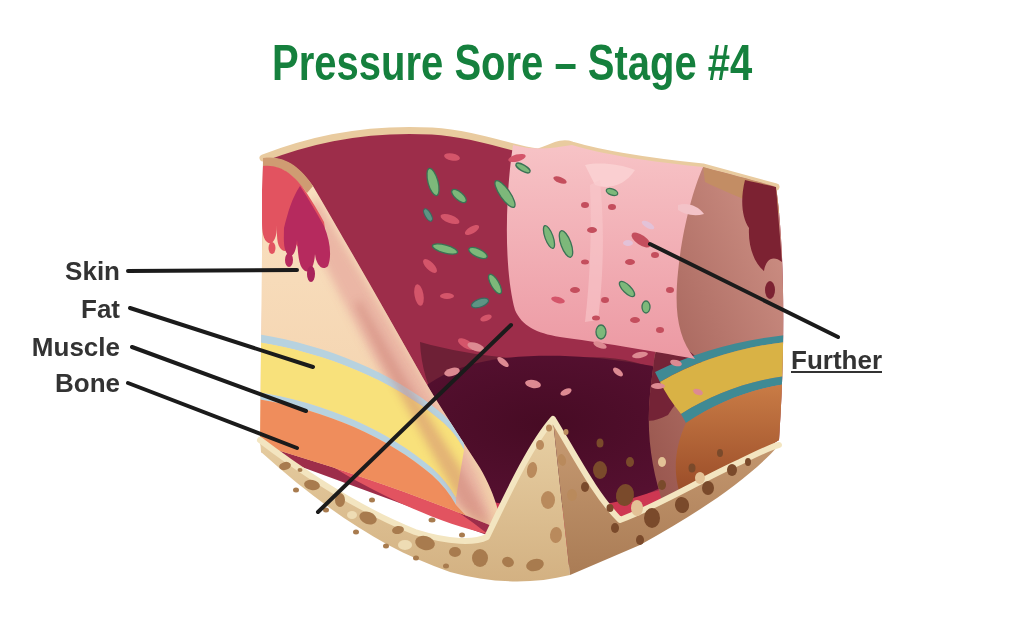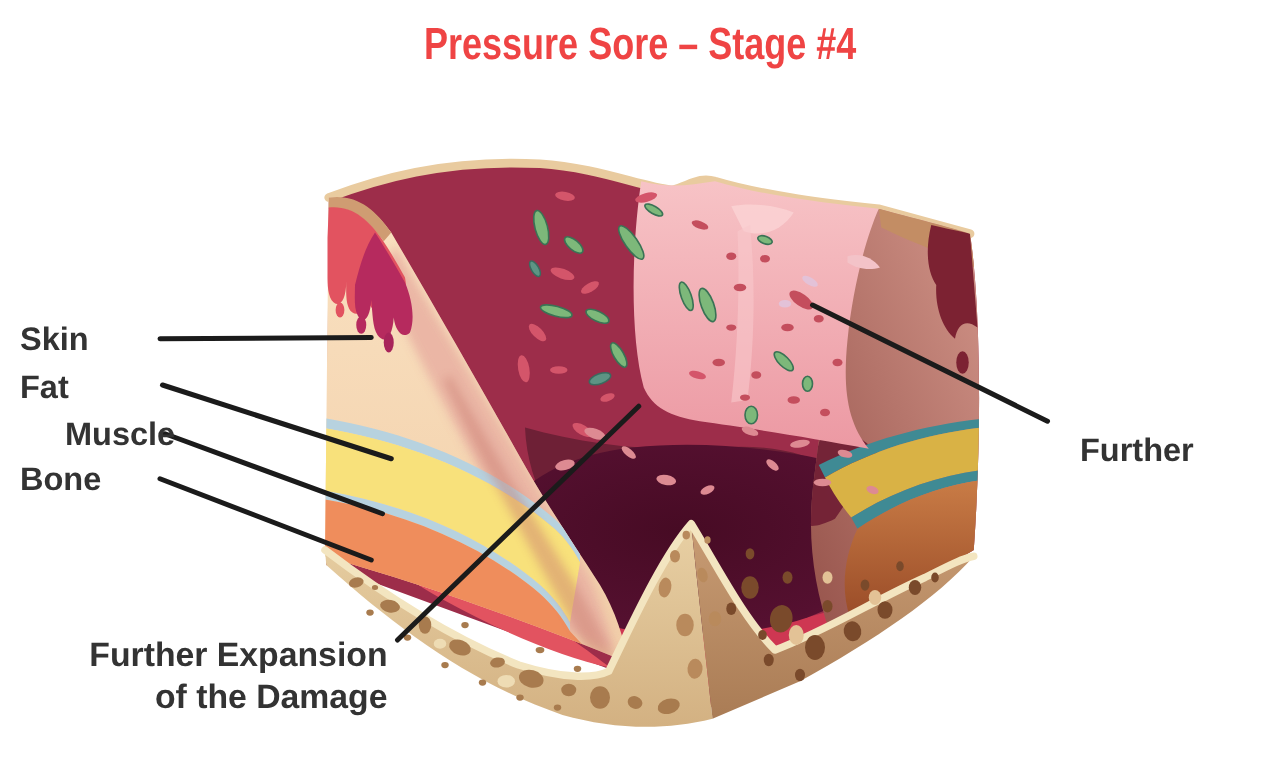--- a/index.html
+++ b/index.html
@@ -1,37 +1,37 @@
 <!DOCTYPE html>
 <html><head>
 <meta charset="utf-8">
 <style>
   html,body{margin:0;padding:0;background:#ffffff;}
   .stage{
     position:relative;width:1024px;height:617px;background:#ffffff;
     font-family:"Liberation Sans",sans-serif;overflow:hidden;
   }
   .title{
-    position:absolute;left:0;right:0;top:14px;text-align:center;
-    font-size:36px;font-weight:700;color:#ef4444;white-space:nowrap;
+    position:absolute;left:0;right:0;top:34px;text-align:center;
+    font-size:50px;font-weight:700;color:#15803d;white-space:nowrap;
   }
   .title .squeeze{display:inline-block;transform:scaleX(0.80);transform-origin:center;}
   .tissue-label{
-    position:absolute;left:16px;width:120px;text-align:left;
+    position:absolute;left:0;width:120px;text-align:right;
     font-size:26px;font-weight:700;color:#333;line-height:30px;
   }
   .lbl-skin{top:256px;}
   .lbl-fat{top:294px;}
-  .lbl-muscle{top:332px;padding-left:36px;}
+  .lbl-muscle{top:332px;}
   .lbl-bone{top:368px;}
   .annotation{
     position:absolute;font-size:26px;font-weight:700;color:#333;line-height:32px;
   }
   .ann-expansion{left:58px;top:508px;width:252px;text-align:right;font-size:27px;line-height:33px;}
-  .ann-enlargement{left:864px;top:344px;text-align:center;}
+  .ann-enlargement{left:791px;top:344px;text-align:center;text-decoration:underline;}
   svg{position:absolute;left:0;top:0;}
 </style>
 </head>
 <body>
 
 <div class="stage">
 
   <svg width="1024" height="617" viewBox="0 0 1024 617">
     <defs>
       <linearGradient id="gMaroon" x1="0" y1="0" x2="0.6" y2="1">
@@ -284,22 +284,18 @@
   <div class="tissue-label lbl-fat">
     <span>Fat</span>
   </div>
   <div class="tissue-label lbl-muscle">
     <span>Muscle</span>
   </div>
   <div class="tissue-label lbl-bone">
     <span>Bone</span>
   </div>
 
-  <div class="annotation ann-expansion">
-    <div>Further Expansion</div>
-    <div>of the Damage</div>
-  </div>
 
   <div class="annotation ann-enlargement">
     <div>Further</div>
   </div>
 
 </div>
 
 </body></html>

